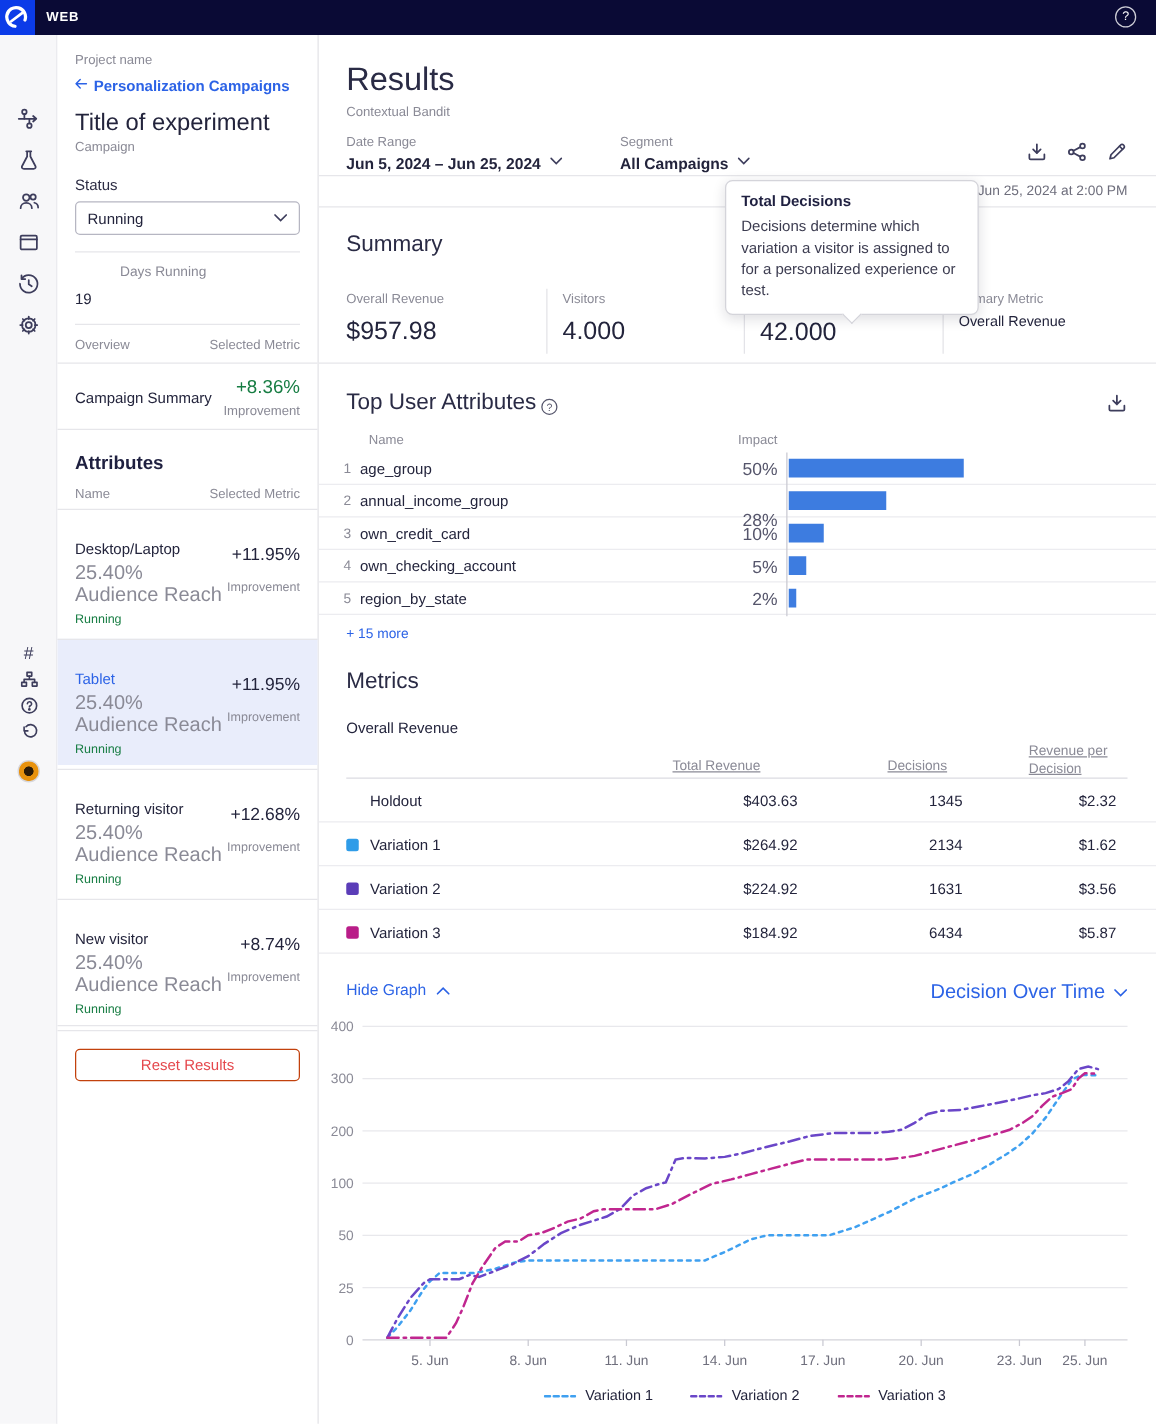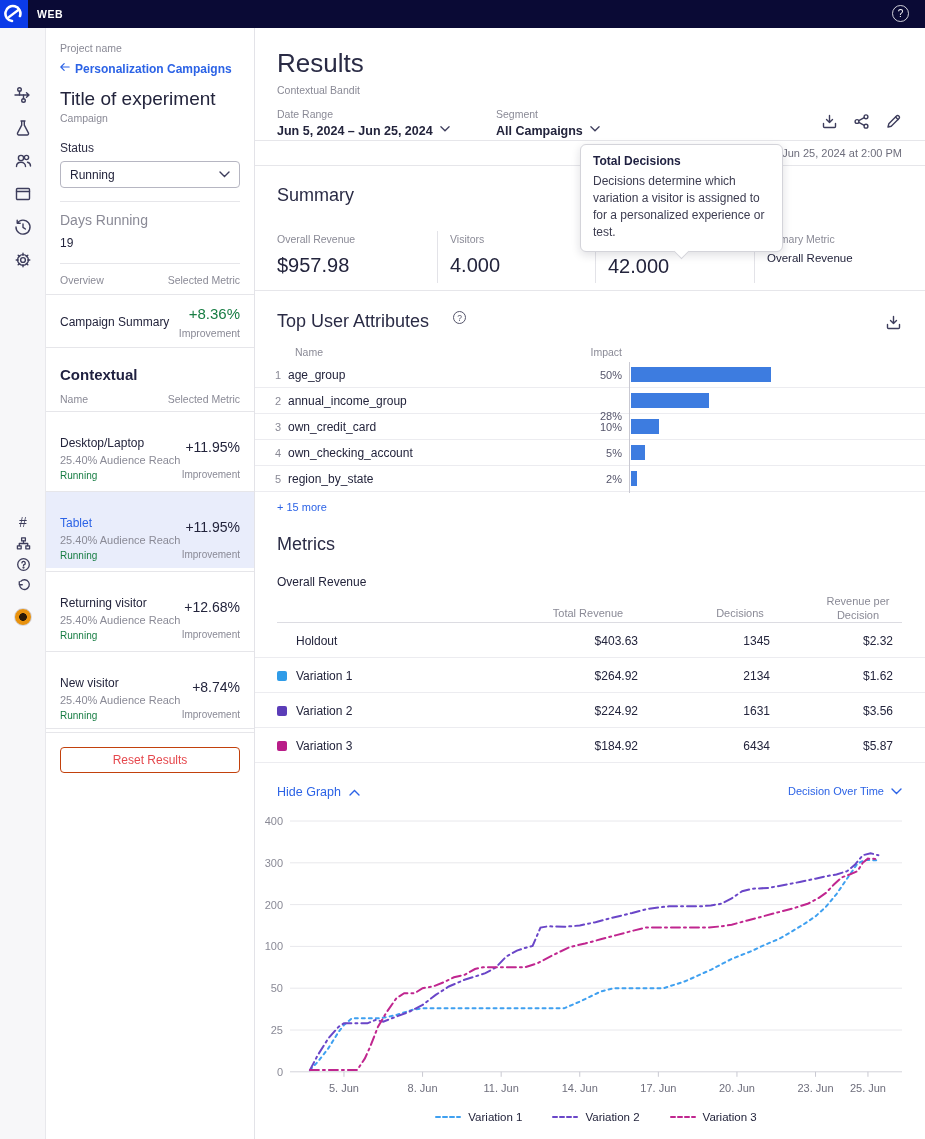--- a/index.html
+++ b/index.html
@@ -26,37 +26,37 @@
   
   .panel { position:absolute; left:46px; top:28px; width:209px; height:1111px; background:#fff; border-right:1px solid #e3e3e8; z-index:10; }
   .panel-inner { padding:14px 14px 0 14px; }
   .tiny-gray { font-size:10.5px; color:#8a8a96; }
   .back-link { display:flex; align-items:center; gap:5px; color:#2c63e6; font-size:12px; font-weight:bold; margin-top:8px; cursor:pointer; }
   .exp-title { font-size:19px; font-weight:400; color:#23243c; margin-top:12px; }
   .exp-sub { font-size:10.5px; color:#8a8a96; margin-top:2px; }
   .field-label { font-size:12px; color:#2d2d44; margin-top:17px; }
   .select-box { margin-top:6px; height:27px; border:1px solid #b6b6c2; border-radius:4px; background:#fff; display:flex; align-items:center; justify-content:space-between; padding:0 9px; font-size:12px; color:#23243c; cursor:pointer; }
   .divider { border-top:1px solid #e6e6ea; margin-top:13px; }
-  .days-label { font-size:14px; color:#8a8a96; margin-top:10px; }
+  .days-label { font-size:11px; color:#8a8a96; margin-top:10px;margin-left:36px; }
   .days-val { font-size:12px; color:#23243c; margin-top:8px; }
   .two-col-head { display:flex; justify-content:space-between; font-size:10.5px; color:#8a8a96; }
   .summary-card { border-top:1px solid #e6e6ea; border-bottom:1px solid #e6e6ea; margin:8px -14px 0; padding:10px 14px 8px; display:flex; justify-content:space-between; align-items:center; cursor:pointer; }
   .cs-name { font-size:12px; color:#23243c; }
   .cs-right { text-align:right; }
   .cs-metric { font-size:15px; color:#177d43; }
   .cs-cap { font-size:10.5px; color:#8a8a96; margin-top:5px; }
   .experiences-title { font-size:15px; font-weight:bold; color:#1f2040; margin-top:18px; }
   .exp-head { margin-top:10px; }
   .exp-list { margin:6px -14px 0; }
   .exp-item { border-top:1px solid #e6e6ea; padding:24px 14px 7px; display:flex; justify-content:space-between; cursor:pointer; margin-bottom:3px; }
   .exp-item:last-child { border-bottom:1px solid #e6e6ea; }
   .exp-item.selected { background:#e9edfb; }
   .ei-name { font-size:12px; color:#23243c; }
   .exp-item.selected .ei-name { color:#2c63e6; }
-  .ei-reach { font-size:11px; color:#8a8a96; margin-top:4px; }
+  .ei-reach { font-size:16px; color:#8a8a96; margin-top:4px; }
   .ei-status { font-size:10px; color:#177d43; margin-top:4px; }
   .ei-metric { font-size:14px; color:#23243c; text-align:right; margin-top:3px; }
   .ei-cap { font-size:10px; color:#8a8a96; text-align:right; margin-top:14px; }
   .reset-wrap { margin:0 -14px; border-top:1px solid #e6e6ea; padding:14px; }
   .reset-btn { width:100%; height:26px; border:1px solid #c2410c; border-radius:4px; background:#fff; color:#e5484d; font-size:12px; font-family:inherit; cursor:pointer; }
 
   
   .main { position:absolute; left:255px; top:28px; width:670px; height:1111px; background:#fff; }
   .m-title { position:absolute; left:22px; top:20px; font-size:26px; font-weight:400; color:#2a2b45; }
   .m-sub { position:absolute; left:22px; top:56px; font-size:10.5px; color:#8a8a96; }
@@ -76,45 +76,45 @@
   .sum-row { position:absolute; left:0; top:203px; width:670px; height:58px; }
   .sum-card { position:absolute; top:2px; }
   .sum-label { font-size:10.5px; color:#8a8a96; display:flex; align-items:center; gap:5px; }
   .sum-value { font-size:20px; color:#23243c; margin-top:9px; }
   .sum-value-sm { font-size:11.5px; color:#23243c; margin-top:7px; }
   .vdiv { position:absolute; top:0; height:52px; border-left:1px solid #e3e3e8; }
   .hr3 { position:absolute; left:0; right:0; top:262px; border-top:1px solid #e6e6ea; }
 
   .help-circ { width:13px; height:13px; border:1.1px solid #55556b; border-radius:50%; font-size:8.5px; color:#55556b; display:inline-flex; align-items:center; justify-content:center; flex:none; }
 
-  .attr-head { position:absolute; left:22px; top:283px; display:flex; align-items:flex-start; gap:24px; }
+  .attr-head { position:absolute; left:22px; top:283px; display:flex; align-items:flex-end; gap:4px; }
   .attr-dl { position:absolute; right:23px; top:286px; }
   .attr-table-head { position:absolute; left:0; top:318px; width:670px; font-size:10.5px; color:#8a8a96; }
   .attr-rows { position:absolute; left:0; top:334px; width:670px; }
   .attr-row { height:26px; display:flex; align-items:center; border-bottom:1px solid #ececf0; }
   .attr-rank { width:26px; text-align:right; font-size:11px; color:#8a8a96; }
   .attr-name { font-size:12px; color:#23243c; margin-left:7px; }
-  .attr-pct { position:absolute; width:50px; text-align:right; font-size:11px; color:#55556b; }
+  .attr-pct { position:absolute; width:50px; text-align:right; font-size:14px; color:#55556b; }
   .attr-bar { position:absolute; height:15px; background:#3d7ce0; }
   .attr-axis { position:absolute; left:374px; top:334px; height:131px; border-left:1px solid #c9c9d2; }
   .more-link { position:absolute; left:22px; top:473px; font-size:11px; color:#2c63e6; cursor:pointer; }
 
   .metrics-head { position:absolute; left:22px; top:506px; }
   .metric-name { position:absolute; left:22px; top:547px; font-size:12px; color:#23243c; }
   .mt-headrow { position:absolute; left:0; top:566px; width:670px; font-size:11px; color:#8a8a96; }
-  .mt-col { position:absolute; text-align:center; }
+  .mt-col { position:absolute; text-align:left;text-decoration:underline; }
   .mt-underline { position:absolute; left:22px; right:23px; top:594px; border-top:1px solid #dcdce2; }
   .mt-rows { position:absolute; left:0; top:595px; width:670px; }
   .mt-row { position:relative; height:35px; border-bottom:1px solid #ececf0; }
   .mt-name { position:absolute; left:41px; top:11px; font-size:12px; color:#23243c; }
   .mt-swatch { position:absolute; left:22px; top:13px; width:10px; height:10px; border-radius:2px; }
   .mt-val { position:absolute; top:11px; font-size:12px; color:#23243c; text-align:right; }
 
   .graph-toggle { position:absolute; left:22px; top:757px; display:flex; align-items:center; gap:8px; color:#2c63e6; font-size:12.5px; cursor:pointer; }
-  .graph-mode { position:absolute; right:23px; top:757px; display:flex; align-items:center; gap:7px; color:#2c63e6; font-size:11px; cursor:pointer; }
+  .graph-mode { position:absolute; right:23px; top:757px; display:flex; align-items:center; gap:7px; color:#2c63e6; font-size:16px; cursor:pointer; }
   .chev-blue { width:11px; height:11px; }
   .chart-wrap { position:absolute; left:0; top:780px; width:670px; height:300px; }
   .legend { position:absolute; left:35px; top:1083px; width:612px; display:flex; justify-content:center; gap:30px; }
   .leg-item { display:flex; align-items:center; gap:7px; font-size:11.5px; color:#23243c; }
 
   
   .tooltip { position:absolute; left:325px; top:116px; width:203px; background:#fff; border:1px solid #d4d4da; border-radius:6px; box-shadow:0 3px 10px rgba(20,20,40,.14); padding:9px 12px 10px; z-index:60; }
   .tt-title { font-size:12px; font-weight:bold; color:#1f2040; }
   .tt-body { font-size:12px; color:#3c3c50; line-height:17px; margin-top:5px; }
   .tt-caret { position:absolute; left:95px; bottom:-6px; width:11px; height:11px; background:#fff; border-right:1px solid #d4d4da; border-bottom:1px solid #d4d4da; transform:rotate(45deg); }
@@ -233,21 +233,21 @@
       <span>Selected Metric</span>
     </div>
     <div class="summary-card">
       <span class="cs-name">Campaign Summary</span>
       <span class="cs-right">
         <div class="cs-metric">+8.36%</div>
         <div class="cs-cap">Improvement</div>
       </span>
     </div>
 
-    <div class="experiences-title">Contextual</div>
+    <div class="experiences-title">Attributes</div>
     <div class="two-col-head exp-head">
       <span>Name</span>
       <span>Selected Metric</span>
     </div>
     <div class="exp-list" id="experience-list">
         <div class="exp-item">
           <span>
             <div class="ei-name">Desktop/Laptop</div>
     <div class="ei-reach">25.40% Audience Reach</div>
     <div class="ei-status">Running</div>

